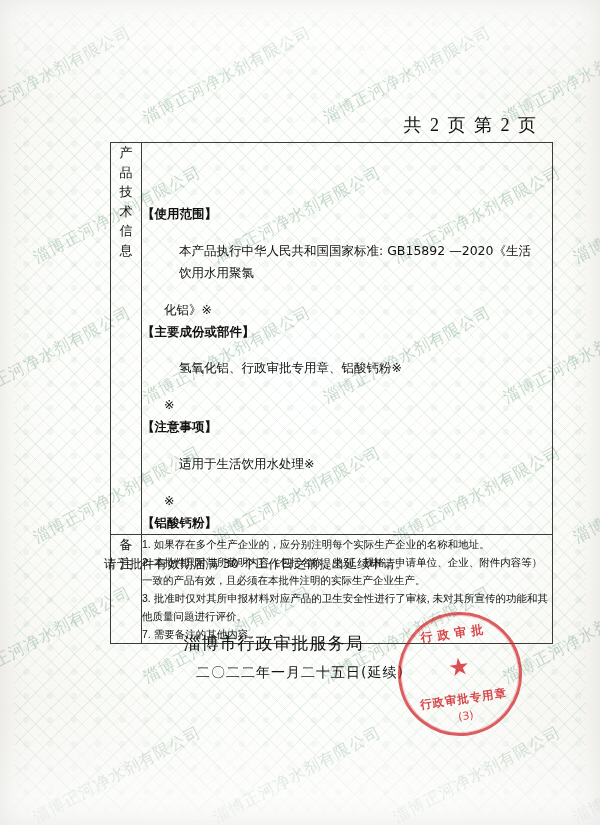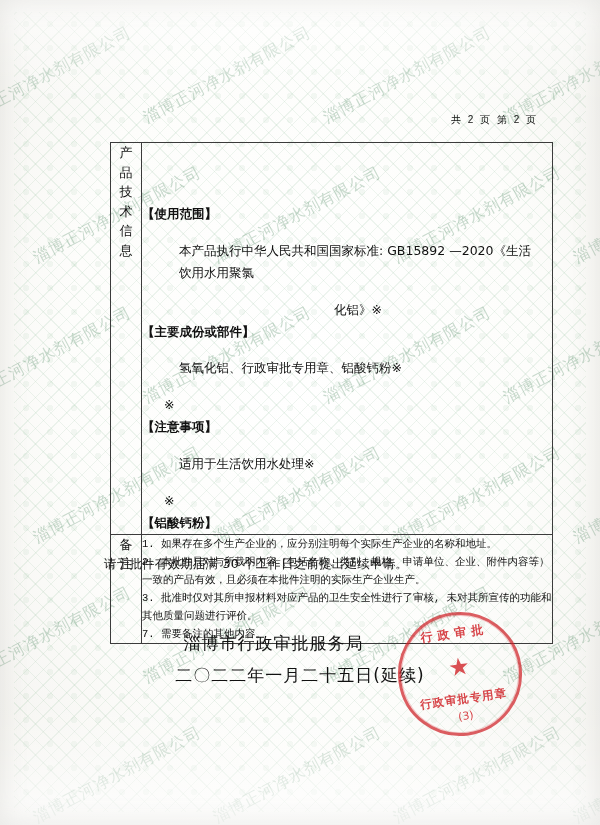--- a/index.html
+++ b/index.html
@@ -71,22 +71,22 @@
     letter-spacing: 1px;
     transform: rotate(-28deg);
     transform-origin: left top;
   }
 
   
   .page-count {
     position: absolute;
     right: 62px;
     top: 113px;
-    font-family: Liberation Sans, sans-serif;
-    font-size: 10px;
+    font-family: Liberation Serif, serif;
+    font-size: 18px;
     color: #111;
     letter-spacing: 2px;
   }
 
   
   .doc-table {
     position: absolute;
     left: 110px;
     top: 142px;
     width: 443px;
@@ -130,30 +130,29 @@
     font-size: 12.5px;
     margin: 0;
   }
   .tech-line {
     margin: 15px;
     padding-left: 22px;
   }
   .tech-line-tight {
     margin: 0;
     padding-left: 22px;
-    text-align: center;
   }
   .tech-mark {
     margin: 0;
     padding-left: 22px;
   }
 
   .remark-cell {
     padding: 7px 10px 8px 12px;
-    font-family: Liberation Mono, monospace;
+    font-family: Liberation Sans, sans-serif;
     font-size: 10.5px;
     color: #111;
     line-height: 1.72;
   }
   .remark-cell ol {
     margin: 0;
     padding: 0;
     list-style: none;
   }
   .remark-cell li {
@@ -183,21 +182,21 @@
     color: #111;
     letter-spacing: 1px;
   }
   .issue-date {
     position: absolute;
     left: 0;
     top: 664px;
     width: 600px;
     text-align: center;
     font-family: "DejaVu Sans", sans-serif;
-    font-size: 17px;
+    font-size: 14px;
     color: #111;
     letter-spacing: 1px;
   }
 
   
   .seal {
     position: absolute;
     left: 398px;
     top: 612px;
     width: 118px;

